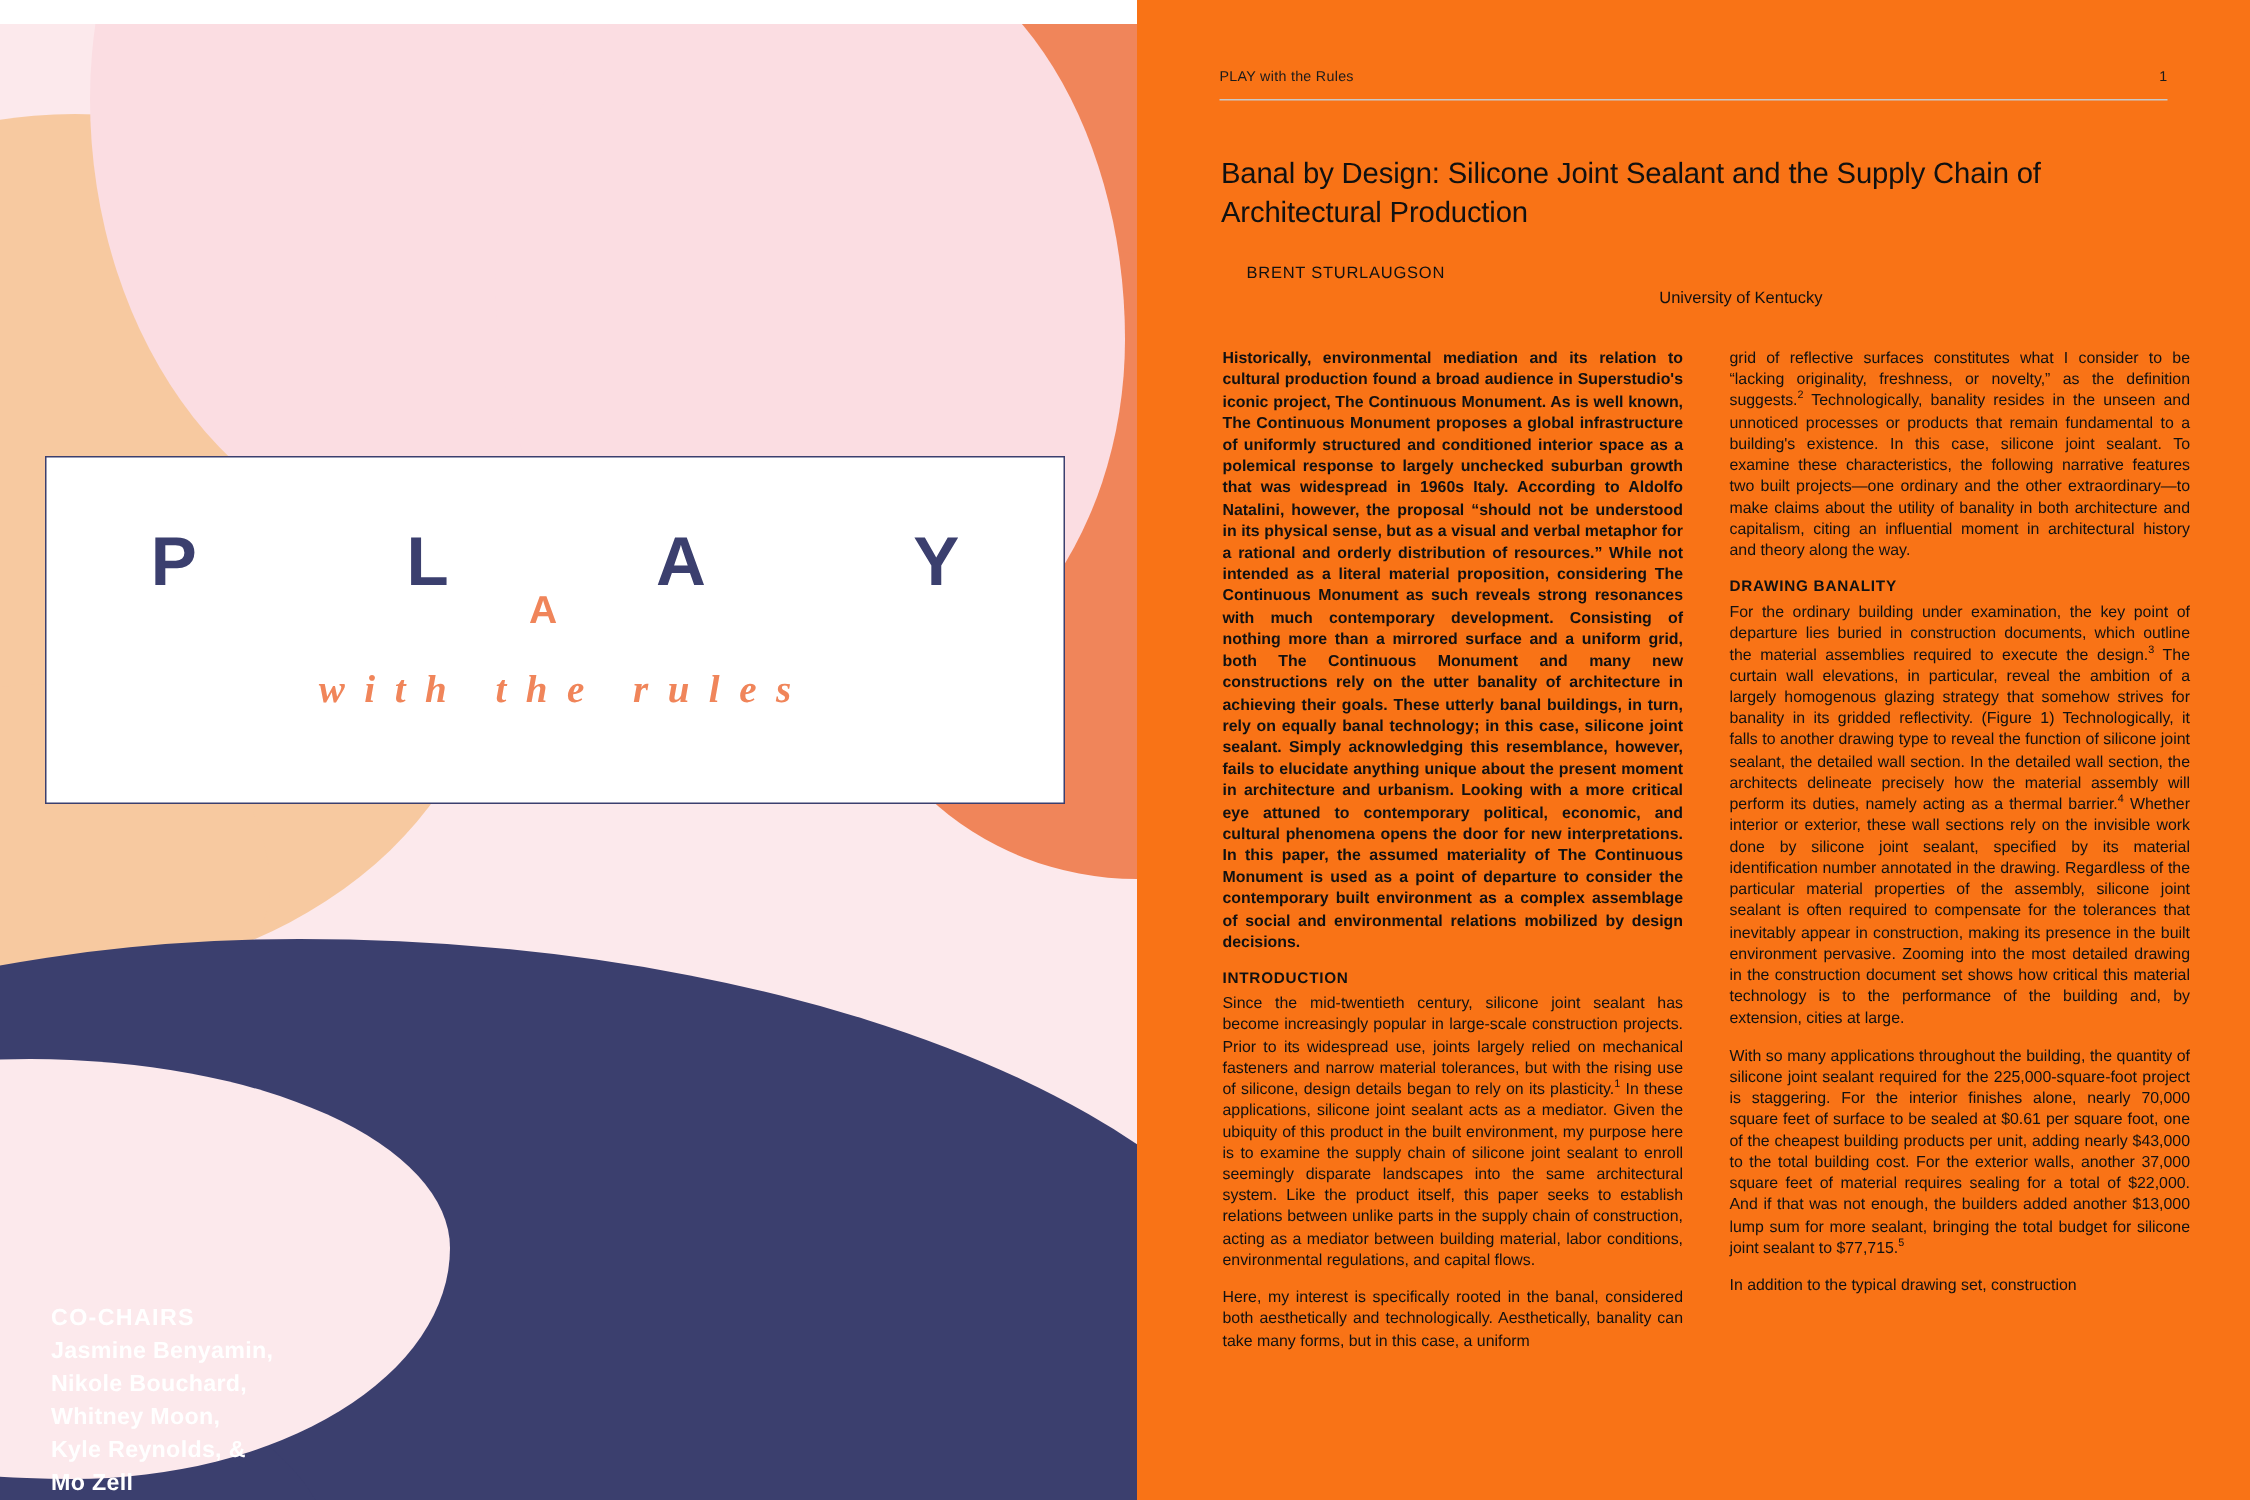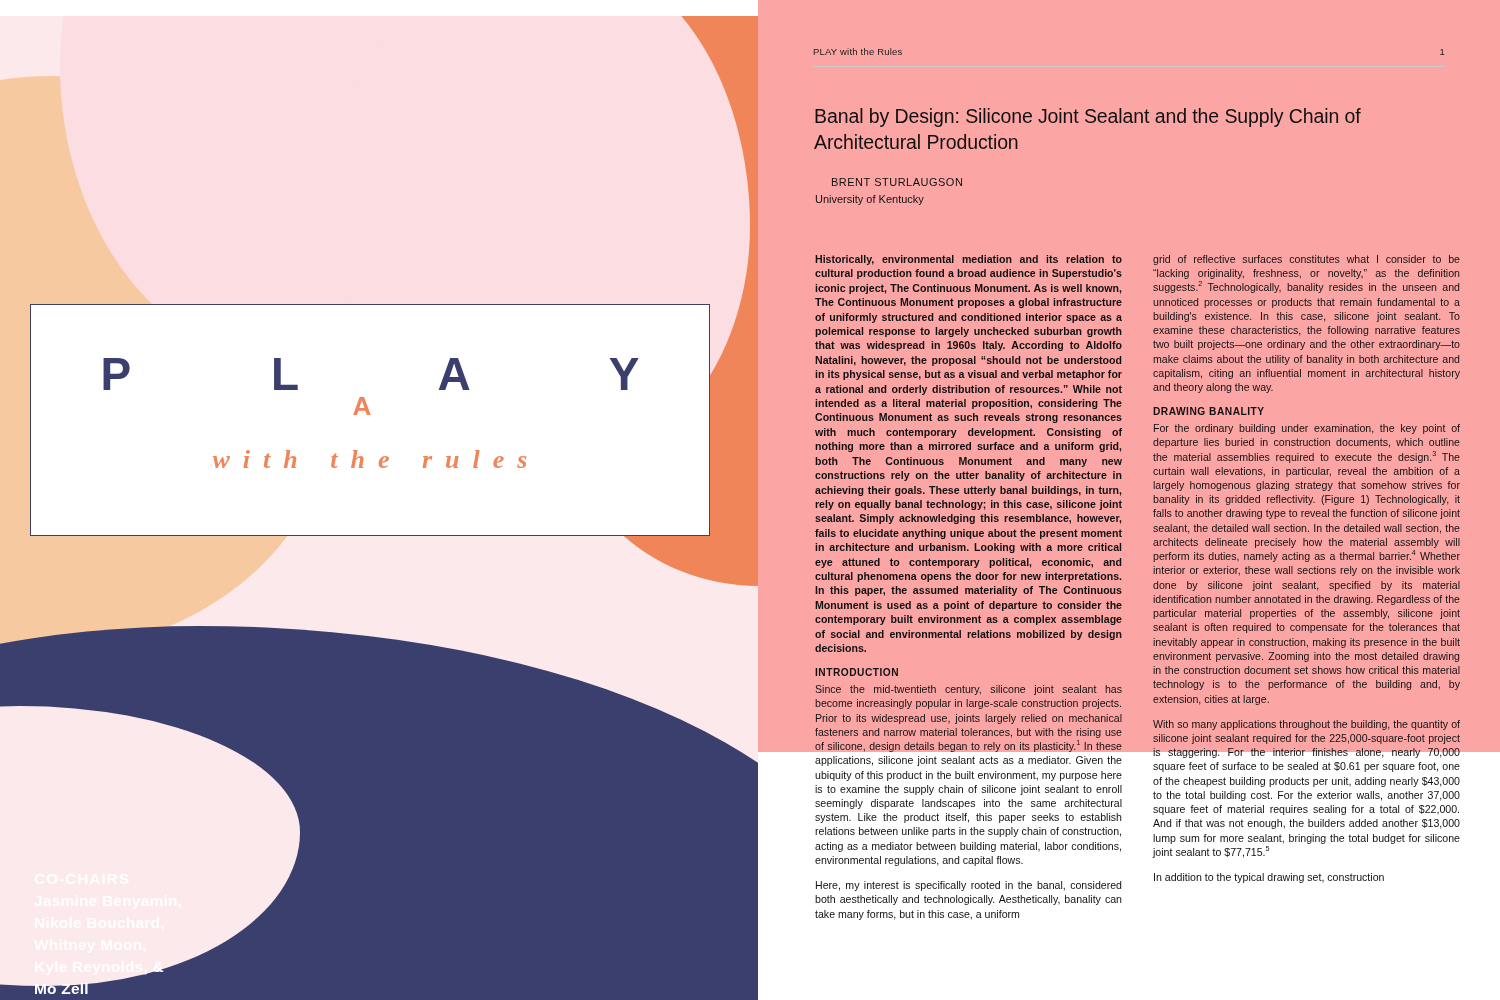--- a/index.html
+++ b/index.html
@@ -149,22 +149,22 @@
     font-weight: bold;
     line-height: 1.42;
     letter-spacing: 0.2px;
   }
   #cochairs .heading { letter-spacing: 0.9px; }
 
   
   #article {
     position: absolute;
     left: 758px; top: 0;
-    width: 742px; height: 752px;
-    background: #fca5a5;
+    width: 742px; height: 1000px;
+    background: #f97316;
   }
   #running-head {
     position: absolute;
     left: 55px; top: 46px;
     width: 632px;
     display: flex;
     justify-content: space-between;
     align-items: baseline;
     font-size: 9.5px;
     color: #1b1b1b;
@@ -195,25 +195,26 @@
     letter-spacing: 0.5px;
     color: #111;
     margin-left: 16px;
   }
   #affiliation {
     position: absolute;
     left: 57px; top: 193px;
     width: 400px;
     font-size: 11px;
     color: #111;
+    text-align: right;
   }
 
   .col {
     position: absolute;
-    top: 252px;
+    top: 232px;
     width: 307px;
     font-size: 10.6px;
     line-height: 1.345;
     color: #111;
     text-align: justify;
   }
   #col-left  { left: 57px; }
   #col-right { left: 395px; }
 
   .col p { margin: 0 0 11px 0; }

